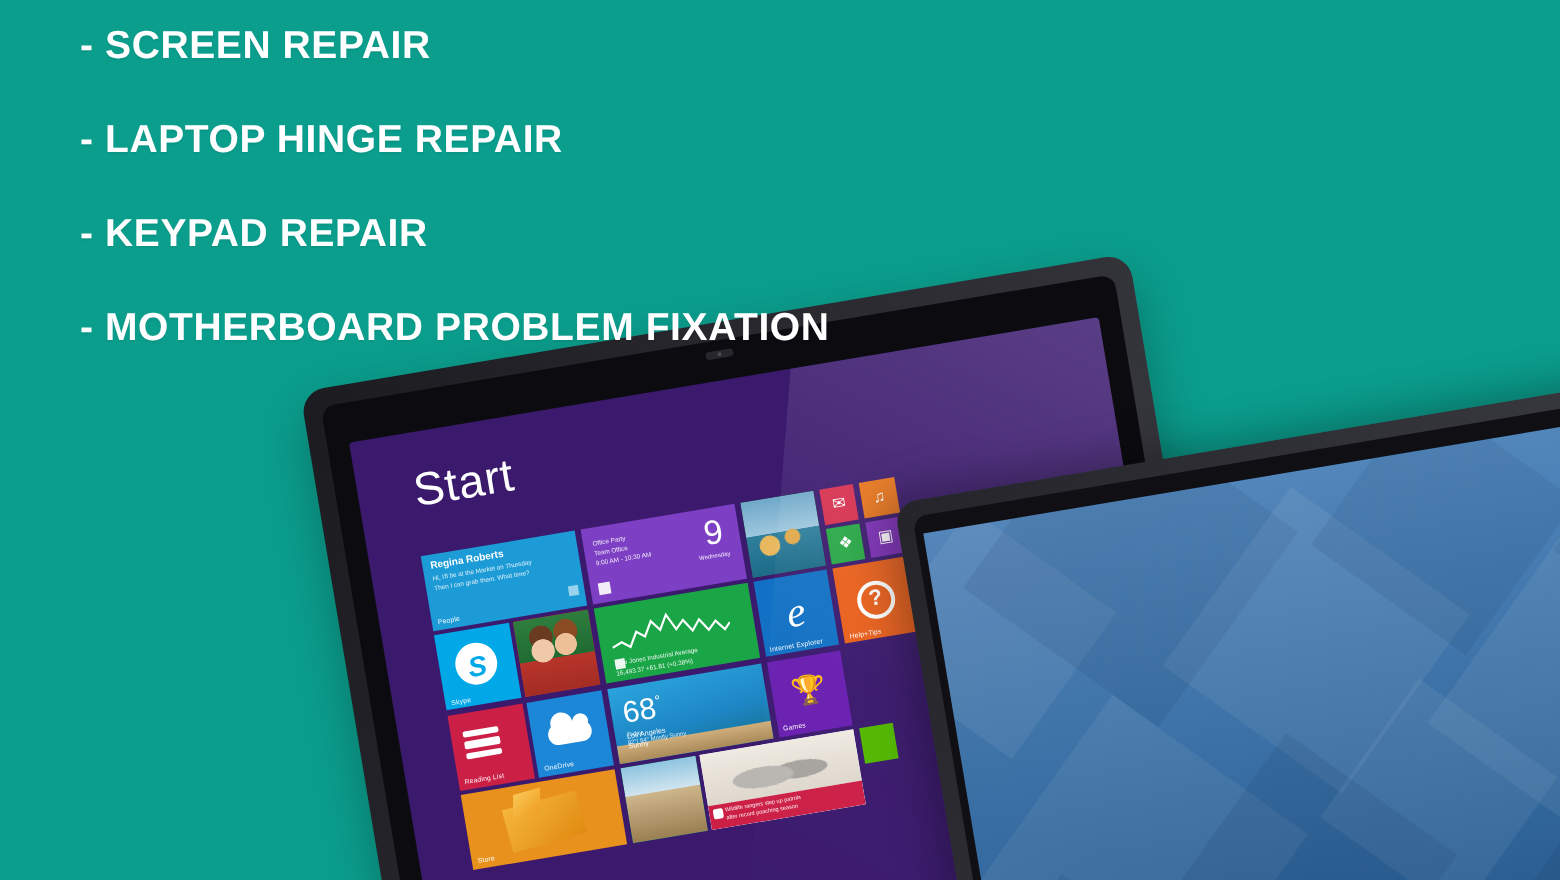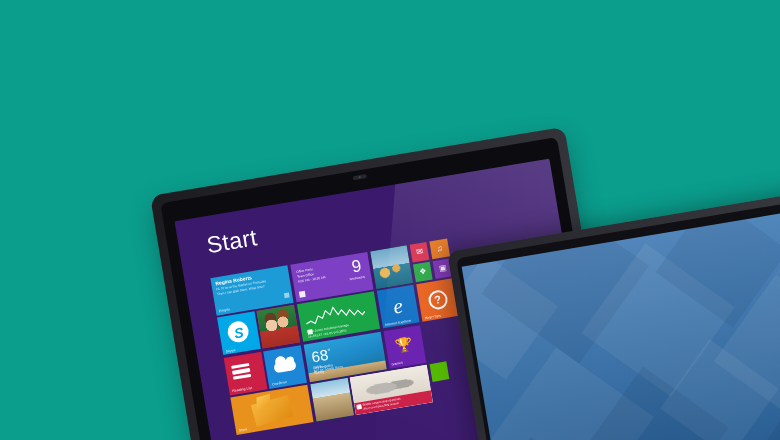--- a/index.html
+++ b/index.html
@@ -244,20 +244,26 @@
   .wall-shade{
     position:absolute;inset:0;
     background:linear-gradient(200deg,rgba(255,255,255,.10),rgba(0,0,0,.10) 70%);
   }
 </style>
 </head>
 <body style="background: rgb(11, 158, 141);">
 
 <div id="stage">
 
+  <div class="services">
+    <div class="svc-line">- SCREEN REPAIR</div>
+    <div class="svc-line">- LAPTOP HINGE REPAIR</div>
+    <div class="svc-line">- KEYPAD REPAIR</div>
+    <div class="svc-line">- MOTHERBOARD PROBLEM FIXATION</div>
+  </div>
 
   <div class="laptop" id="laptop-left">
     <div class="lid">
       <div class="bezel">
         <div class="webcam"></div>
 
         <div class="w8">
           <div class="w8-glare"></div>
 
           <div class="w8-start">Start</div>

